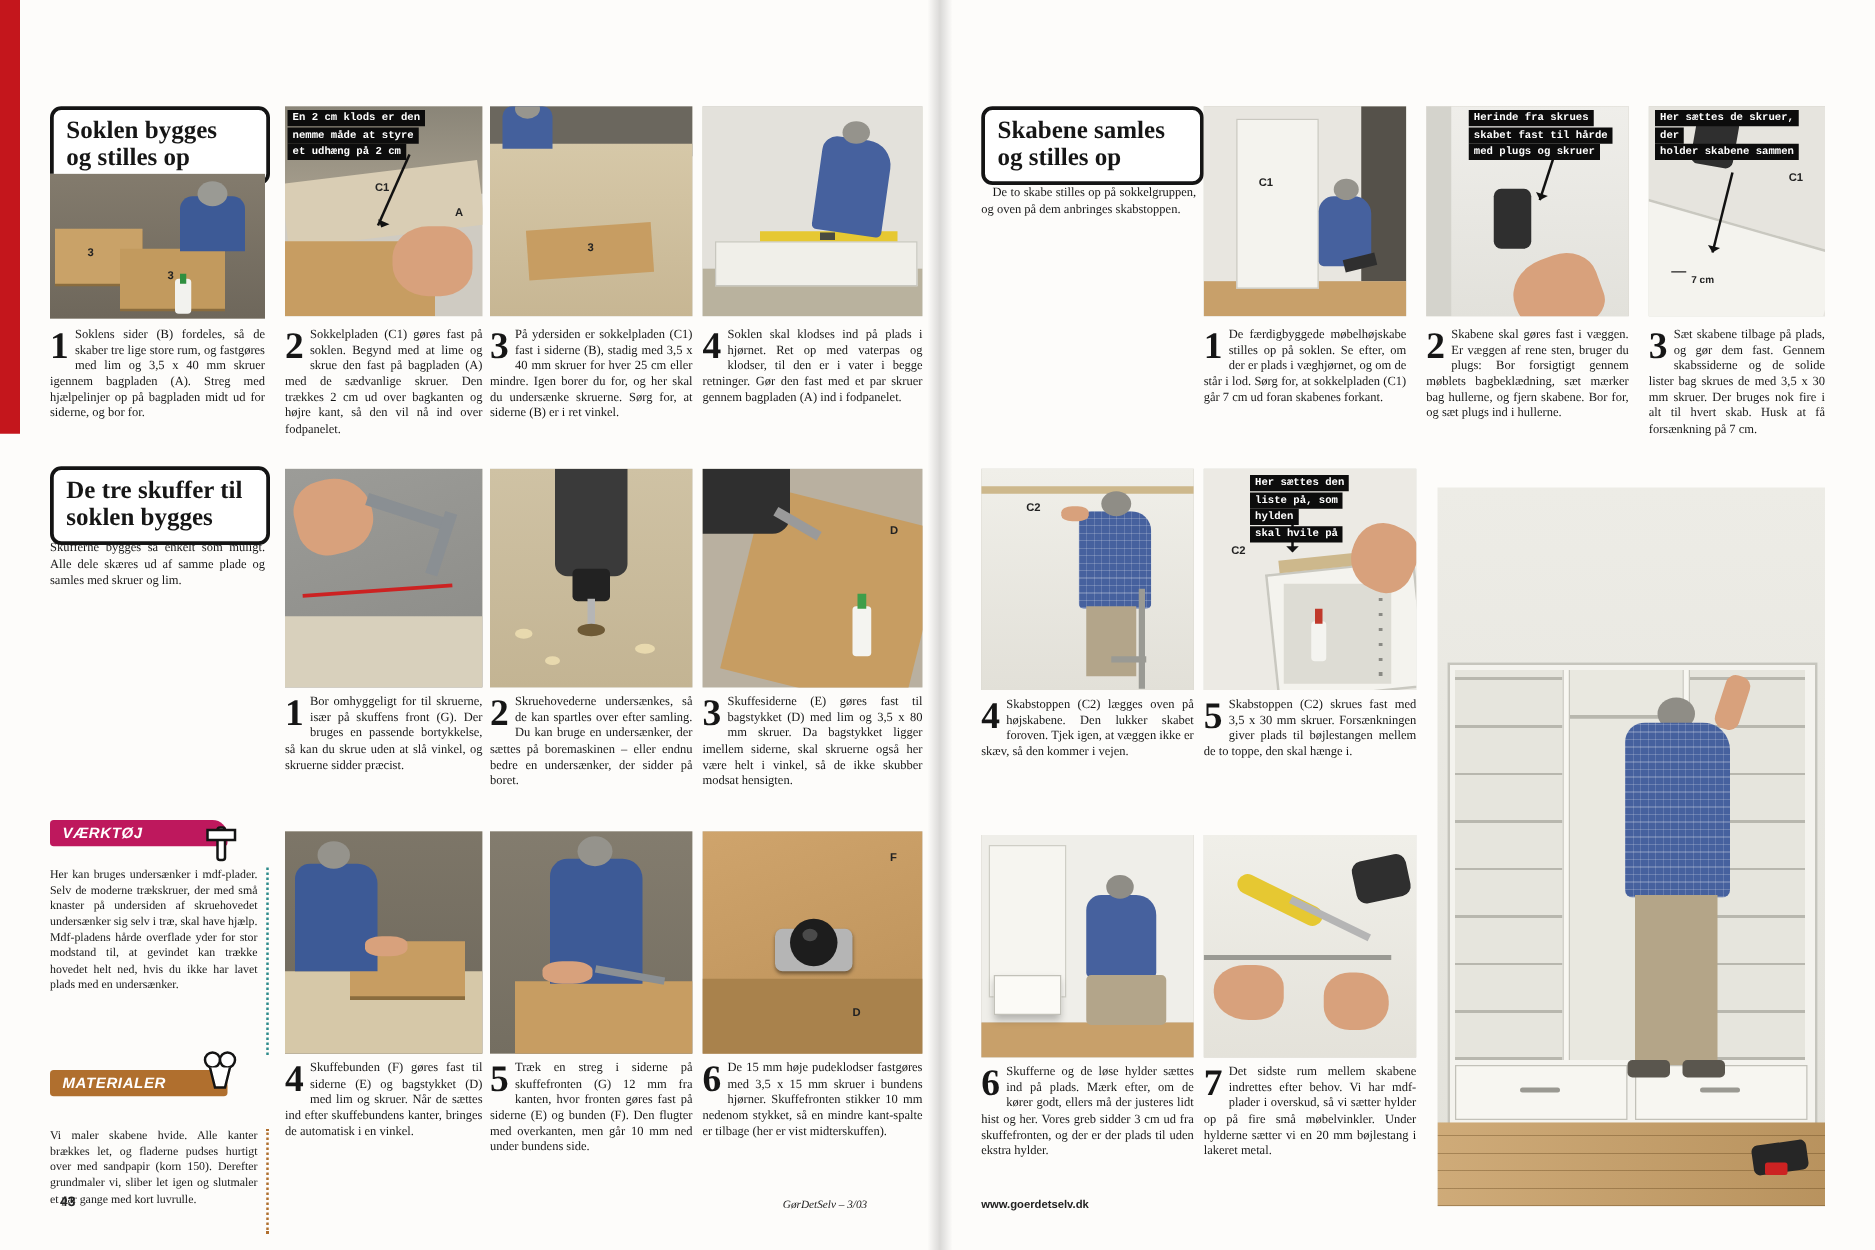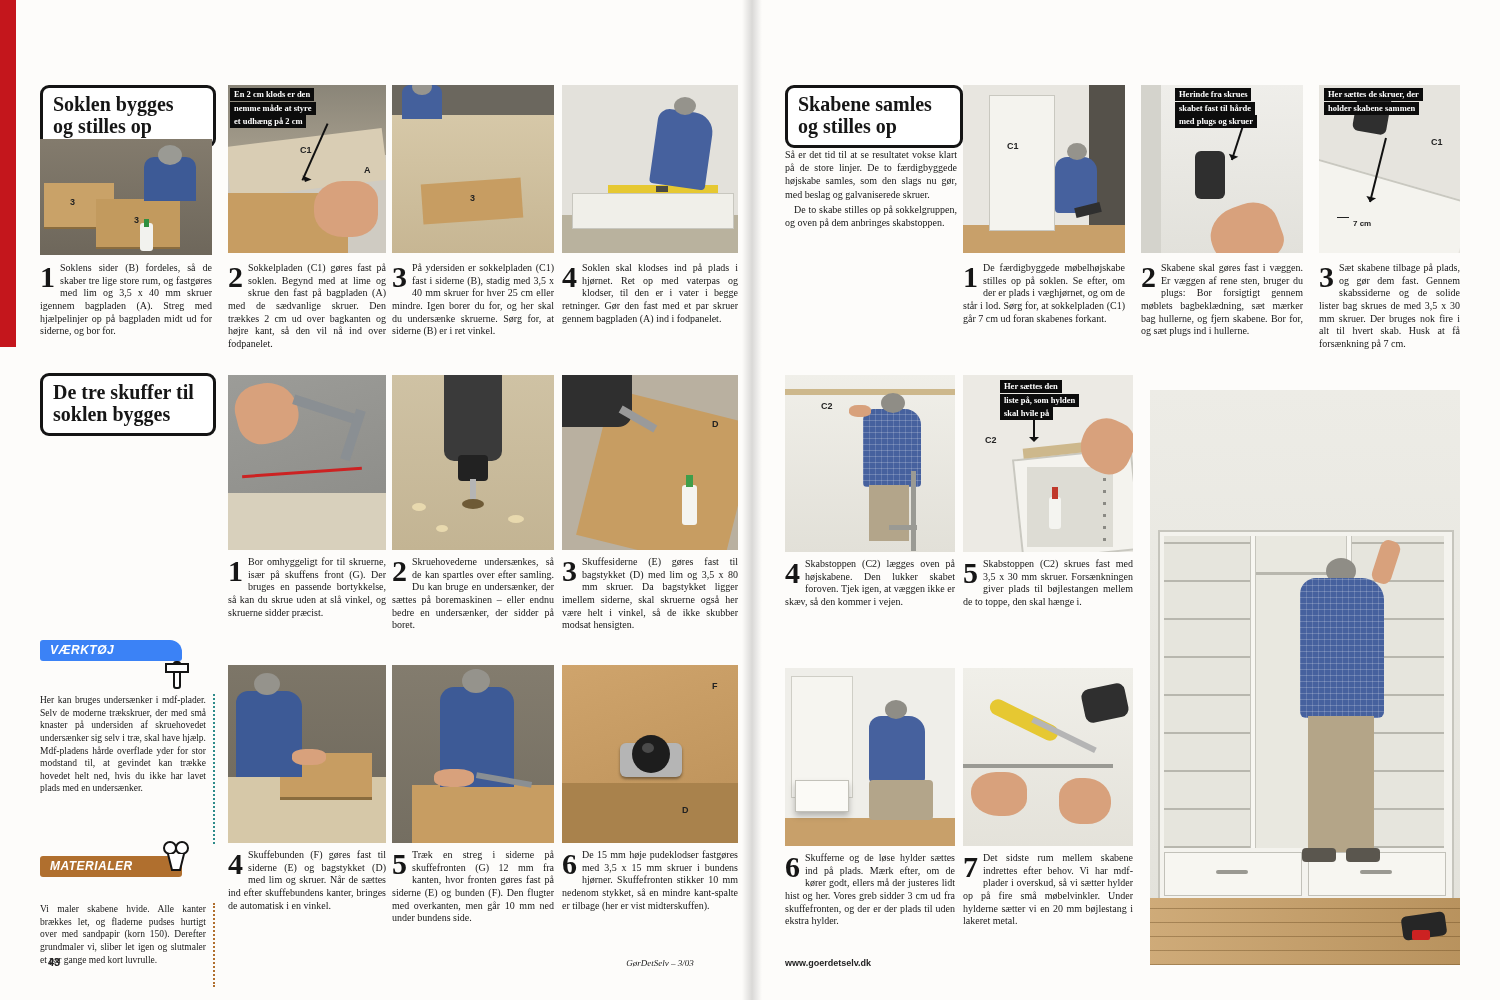--- a/index.html
+++ b/index.html
@@ -11,21 +11,21 @@
   .redstrip{position:absolute;left:0;top:0;width:16px;height:347px;background:#c4161c}
   .hbox{position:absolute;border:3px solid #141414;border-radius:9px;background:#fff;
         padding:5px 10px 7px;font-weight:bold;font-size:20px;line-height:1.12;white-space:pre-line}
   .photo{position:absolute;overflow:hidden;background:#cfcbc2}
   .photo *{position:absolute}
   .step{position:absolute;font-size:10px;line-height:1.27;text-align:justify}
   .step .num{float:left;font-weight:bold;font-size:30px;line-height:.8;margin:3px 5px 0 0}
   .intro{position:absolute;font-size:10px;line-height:1.32;text-align:justify}
   .intro p{margin:0 0 2px;text-indent:9px}
   .intro p.first{text-indent:0}
-  .cap{position:absolute;font-family:Liberation Serif, serif;font-weight:bold;
+  .cap{position:absolute;font-family:Liberation Mono, monospace;font-weight:bold;
        font-size:8.5px;line-height:1.6;color:#fff;z-index:5}
   .cap span{background:#0c0c0c;padding:1px 4px 2px;white-space:pre-line;
             box-decoration-break:clone;-webkit-box-decoration-break:clone}
   .plabel{position:absolute;font-family:"Liberation Sans",sans-serif;font-weight:bold;
           font-size:9px;color:#222;z-index:4}
   .sideh{position:absolute;color:#fff;font-family:"Liberation Sans",sans-serif;font-weight:bold;
          font-style:italic;font-size:12px;letter-spacing:.5px;padding:3px 10px 4px;border-radius:3px 12px 3px 3px;z-index:2}
   .sidet{position:absolute;font-size:9.5px;line-height:1.33;text-align:justify;padding-right:7px}
   .sidet.teal{border-right:2px dotted #2e8b8a}
   .sidet.ochre{border-right:2px dotted #b06f2e}
@@ -110,23 +110,24 @@
   <div style="left:112px;top:12px;width:22px;height:18px;background:#95938c;border-radius:50%"></div>
 </div>
 <div class="step" style="left:562px;top:262px;width:176px">
   <span class="num">4</span>
   <span>Soklen skal klodses ind på plads i hjørnet. Ret op med vaterpas og klodser, til den er i vater i begge retninger. Gør den fast med et par skruer gennem bagpladen (A) ind i fodpanelet.</span>
 </div>
 
 <div class="hbox" style="left:40px;top:373px;width:150px">De tre skuffer til
 soklen bygges</div>
 <div class="intro" style="left:40px;top:432px;width:172px">
-</div>
-
-<div class="sideh" style="left:40px;top:640px;width:122px;background:#3b82f6">VÆRKTØJ</div>
+  <p class="first">Skufferne bygges så enkelt som muligt. Alle dele skæres ud af samme plade og samles med skruer og lim.</p>
+</div>
+
+<div class="sideh" style="left:40px;top:656px;width:122px;background:#be185d">VÆRKTØJ</div>
 <svg style="position:absolute;left:158px;top:660px;z-index:3" width="36" height="30" viewBox="0 0 36 30">
   <rect x="16" y="2" width="6" height="26" rx="2" fill="#fff" stroke="#141414" stroke-width="2"></rect>
   <path d="M8 4 L30 4 L30 12 L8 12 Z" fill="#fff" stroke="#141414" stroke-width="2"></path>
 </svg>
 <div class="sidet teal" style="left:40px;top:694px;width:166px;height:150px">Her kan bruges undersænker i mdf-plader. Selv de moderne trækskruer, der med små knaster på undersiden af skruehovedet undersænker sig selv i træ, skal have hjælp. Mdf-pladens hårde overflade yder for stor modstand til, at gevindet kan trække hovedet helt ned, hvis du ikke har lavet plads med en undersænker.</div>
 
 <div class="sideh" style="left:40px;top:856px;width:122px;background:#b06f2e">MATERIALER</div>
 <svg style="position:absolute;left:158px;top:838px;z-index:3" width="34" height="34" viewBox="0 0 34 34">
   <circle cx="12" cy="10" r="6" fill="#fff" stroke="#141414" stroke-width="2"></circle>
   <circle cx="24" cy="10" r="6" fill="#fff" stroke="#141414" stroke-width="2"></circle>
@@ -215,21 +216,20 @@
   <span class="num">6</span>
   <span>De 15 mm høje pudeklodser fastgøres med 3,5 x 15 mm skruer i bundens hjørner. Skuffefronten stikker 10 mm nedenom stykket, så en mindre kant-spalte er tilbage (her er vist midterskuffen).</span>
 </div>
 
 <div class="footer" style="left:48px;top:956px;font-family:'Liberation Sans',sans-serif;font-weight:bold;font-size:11px">43</div>
 <div class="footer" style="left:580px;top:958px;width:160px;text-align:center;font-style:italic">GørDetSelv – 3/03</div>
 
 <div class="hbox" style="left:785px;top:85px;width:152px">Skabene samles
 og stilles op</div>
 <div class="intro" style="left:785px;top:148px;width:172px">
-  <p class="first">Så er det tid til at se resultatet vokse klart på de store linjer. De to færdigbyggede højskabe samles, som den slags nu gør, med beslag og galvaniserede skruer.</p>
   <p>De to skabe stilles op på sokkelgruppen, og oven på dem anbringes skabstoppen.</p>
 </div>
 
 <div class="photo" style="left:963px;top:85px;width:162px;height:168px">
   <div style="left:0;top:0;width:162px;height:140px;background:#e8e6e0"></div>
   <div style="left:126px;top:0;width:36px;height:140px;background:#55514a"></div>
   <div style="left:0;top:140px;width:162px;height:28px;background:#c8a06a"></div>
   <div style="left:26px;top:10px;width:64px;height:134px;background:#f4f3ee;border:1px solid #c9c8c0"></div>
   <span class="plabel" style="left:44px;top:56px">C1</span>
   <div style="left:92px;top:72px;width:42px;height:56px;background:#46619e;border-radius:12px 14px 4px 4px"></div>

